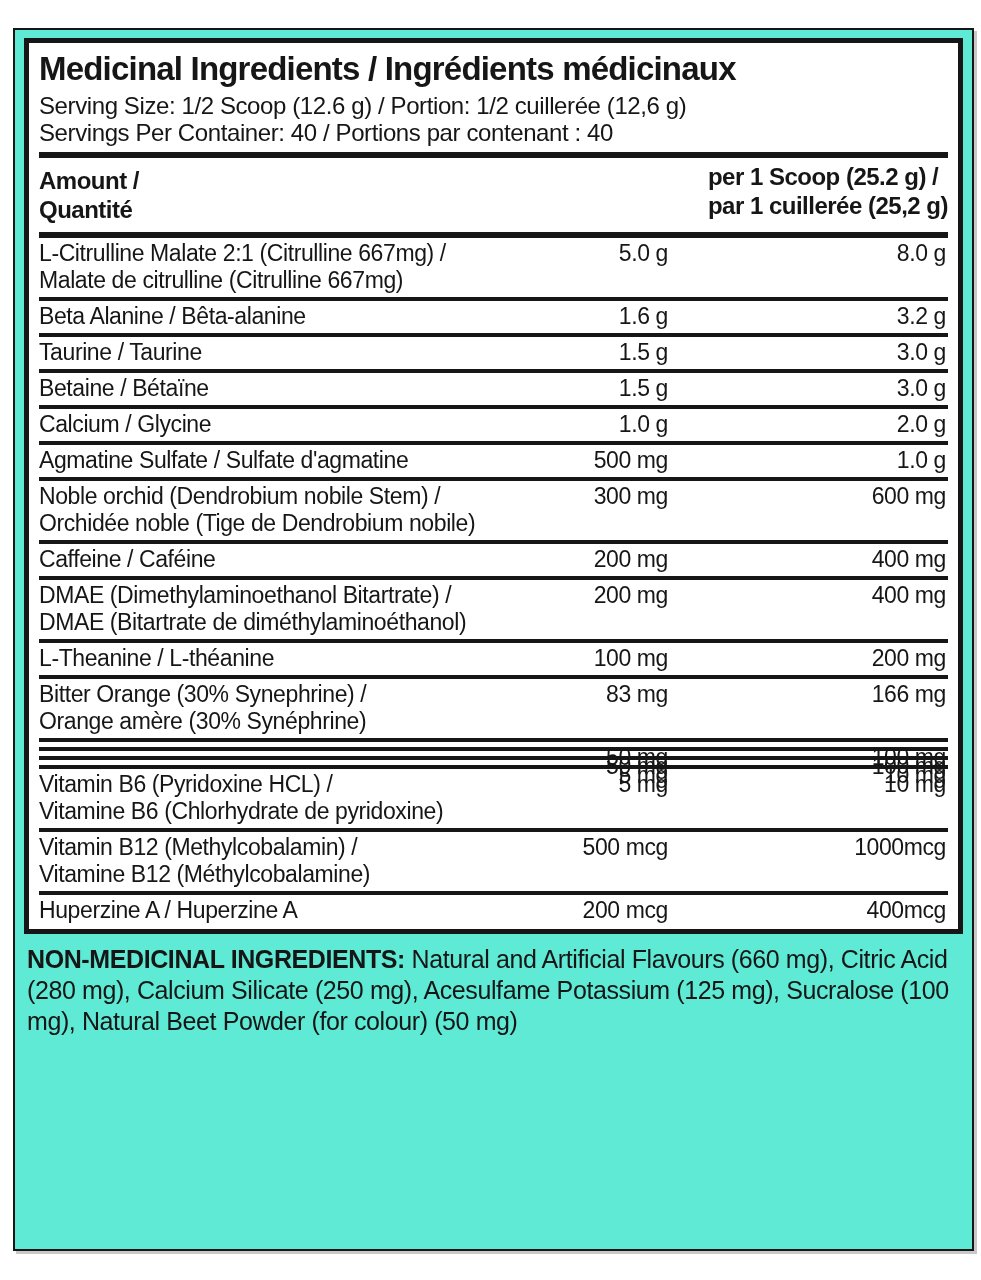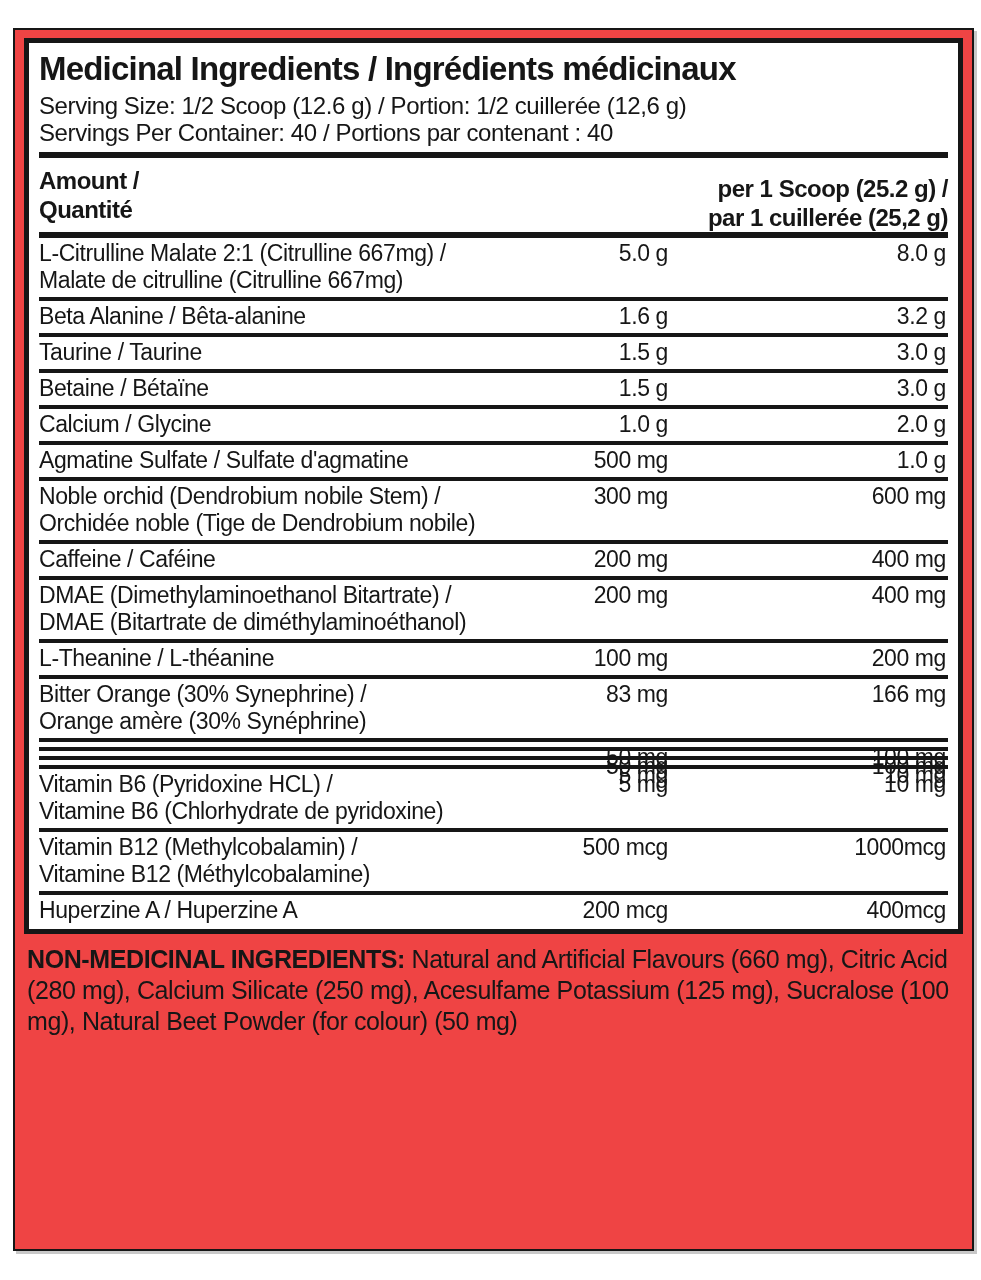--- a/index.html
+++ b/index.html
@@ -1,21 +1,21 @@
 <!DOCTYPE html>
 <html><head>
 <meta charset="utf-8">
 <style>
   * { margin:0; padding:0; box-sizing:border-box; }
   html,body { width:981px; height:1280px; background:#ffffff; }
   body { font-family:"Liberation Sans", sans-serif; color:#161616; position:relative; }
 
   .label-panel {
     position:absolute; left:13px; top:28px; width:961px; height:1223px;
-    background:#ef4444; border:2px solid #161616;
+    background:#5eead4; border:2px solid #161616;
     box-shadow:3px 3px 0 #c8c8c8;
     overflow:hidden;
   }
 
   .med-table {
     margin:8px 9px 0 9px;
     border:5px solid #161616;
     padding:4px 10px 2px 10px;
     background:#ffffff;
   }
@@ -25,21 +25,21 @@
     margin:3px 0 4px 0; white-space:nowrap;
   }
   .serving-line { font-size:24px; line-height:27px; letter-spacing:-0.4px; }
 
   .thick-bar { height:6px; background:#161616; margin:6px 0 4px 0; }
   .thick-bar.below-header { margin:4px 0 0 0; }
 
   .header-row { position:relative; padding:4px 0 4px 0; }
   .hcol { font-weight:bold; font-size:24px; line-height:29px; letter-spacing:-0.5px; white-space:pre-line; }
   .hcol-half { position:absolute; top:4px; right:252px; text-align:right; }
-  .hcol-one  { position:absolute; top:12px; right:0; text-align:right; }
+  .hcol-one  { position:absolute; top:0; right:0; }
 
   .row { position:relative; padding:2px 0 3px 0; }
   .ingredient-name {
     font-size:23px; line-height:27px; letter-spacing:-0.4px;
     white-space:pre-line; max-width:660px;
   }
   .amt {
     position:absolute; top:2px; font-size:23px; line-height:27px; letter-spacing:-0.4px;
   }
   .amt-half { right:280px; }

